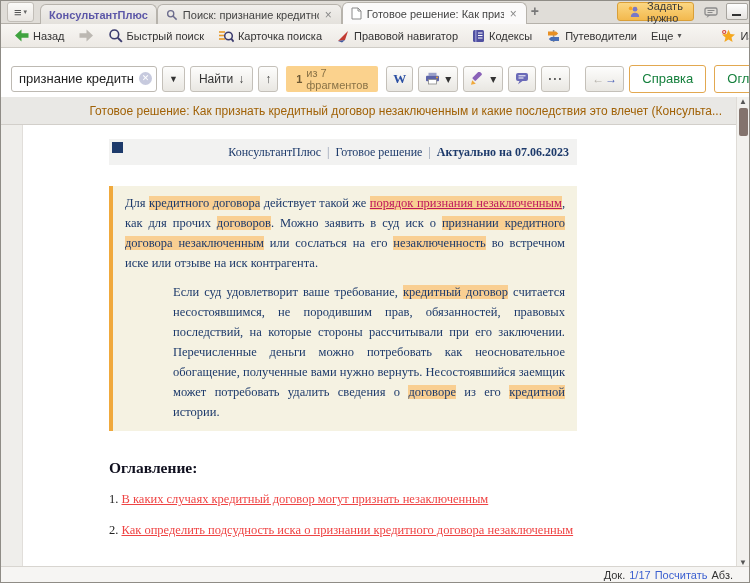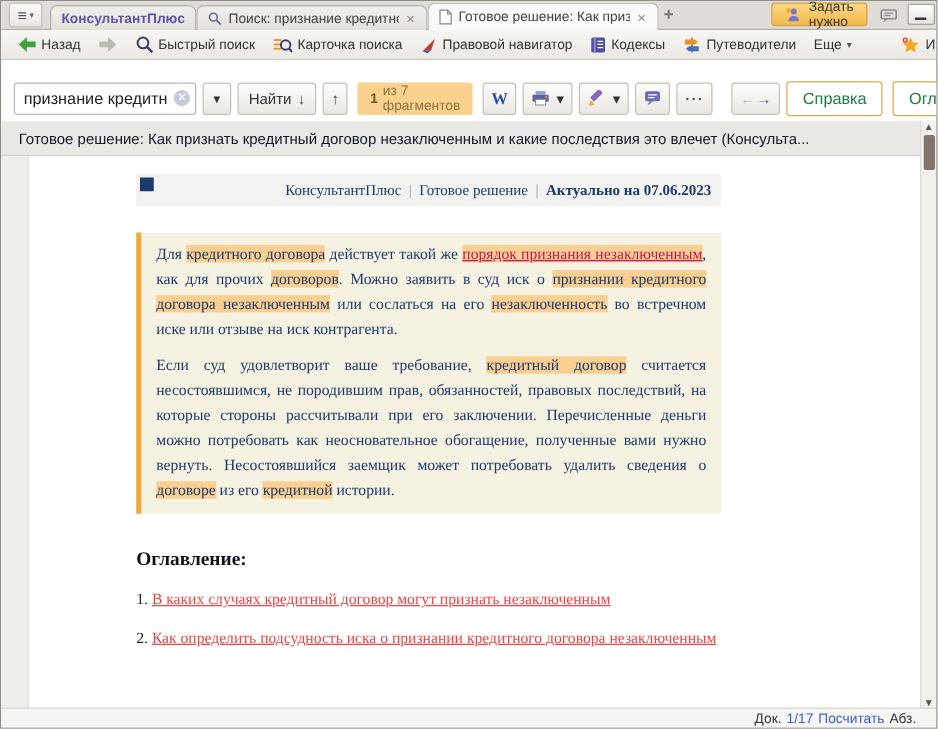--- a/index.html
+++ b/index.html
@@ -67,38 +67,38 @@
   .dots { letter-spacing:1px; color:#555; font-weight:bold; }
   .nav-arrows { display:flex; gap:1px; }
   .obtn { height:28px; border:1px solid #e2a850; border-radius:3px; background:#fff;
           padding:0 12px; font-size:13px; color:#15803d; display:flex; align-items:center; }
   .obtn + .obtn { margin-left:3px; }
   .push { margin-left:auto; }
 
   
   .doc-titlebar { position:absolute; top:96px; left:0; right:13px; height:28px;
                   background:#e9e8e5; border-bottom:1px solid #d2cfca;
-                  display:flex; align-items:center; padding:0 14px; font-size:12px; color:#0f172a;
-                  white-space:nowrap; overflow:hidden; }
+                  display:flex; align-items:center; padding:0 14px; font-size:12px; color:#a16207;
+                  white-space:nowrap; overflow:hidden;justify-content:flex-end; }
 
   
   .page { position:absolute; top:124px; left:0; right:13px; bottom:14px; background:#fff; overflow:hidden; }
   .gutter { position:absolute; left:0; top:0; bottom:0; width:22px; background:#efeeeb;
             border-right:1px solid #e1deda; }
   .content { margin:14px 0 0 108px; width:468px; font-family:"Liberation Serif",serif; color:#1d3a6b; }
   .dochead { background:#f2f2f1; height:26px; display:flex; align-items:center;
              justify-content:flex-end; font-size:12px; padding:0 8px 0 20px; position:relative; }
   .dochead .sep { margin:0 6px; color:#8b97ad; }
   .dochead b { white-space:pre; }
   .doc-marker { position:absolute; left:3px; top:3px; width:11px; height:11px; background:#1d3a6b; }
   .doctitle { margin-top:15px; font-size:18px; line-height:1.35; font-weight:bold; color:#141428; }
   .hl { background:#f9cf92; }
   .callout { margin-top:21px; background:#f5f2e2; border-left:4px solid #f0a93c;
              padding:7px 12px 9px; font-size:12.5px; line-height:1.6; text-align:justify; }
-  .callout p + p { margin-top:9px; }
+  .callout p + p { margin-top:9px;margin-left:48px; }
   .seg-link { color:#be185d; text-decoration:underline; }
   .toc-heading { margin:28px 0 4px; font-size:15.5px; font-weight:bold; color:#10101f; }
   .toc-item { font-size:12.5px; margin-top:13px; padding-left:17px; text-indent:-17px;
               color:#222; line-height:1.45; }
   .toc-link { color:#ef4444; text-decoration:underline; }
 
   
   .vscroll { position:absolute; top:96px; right:0; bottom:14px; width:13px; background:#f2f1ee;
              border-left:1px solid #dfdcd7; display:flex; flex-direction:column; align-items:center; }
   .sc-arrow { font-size:8px; color:#555; line-height:10px; height:10px; }

